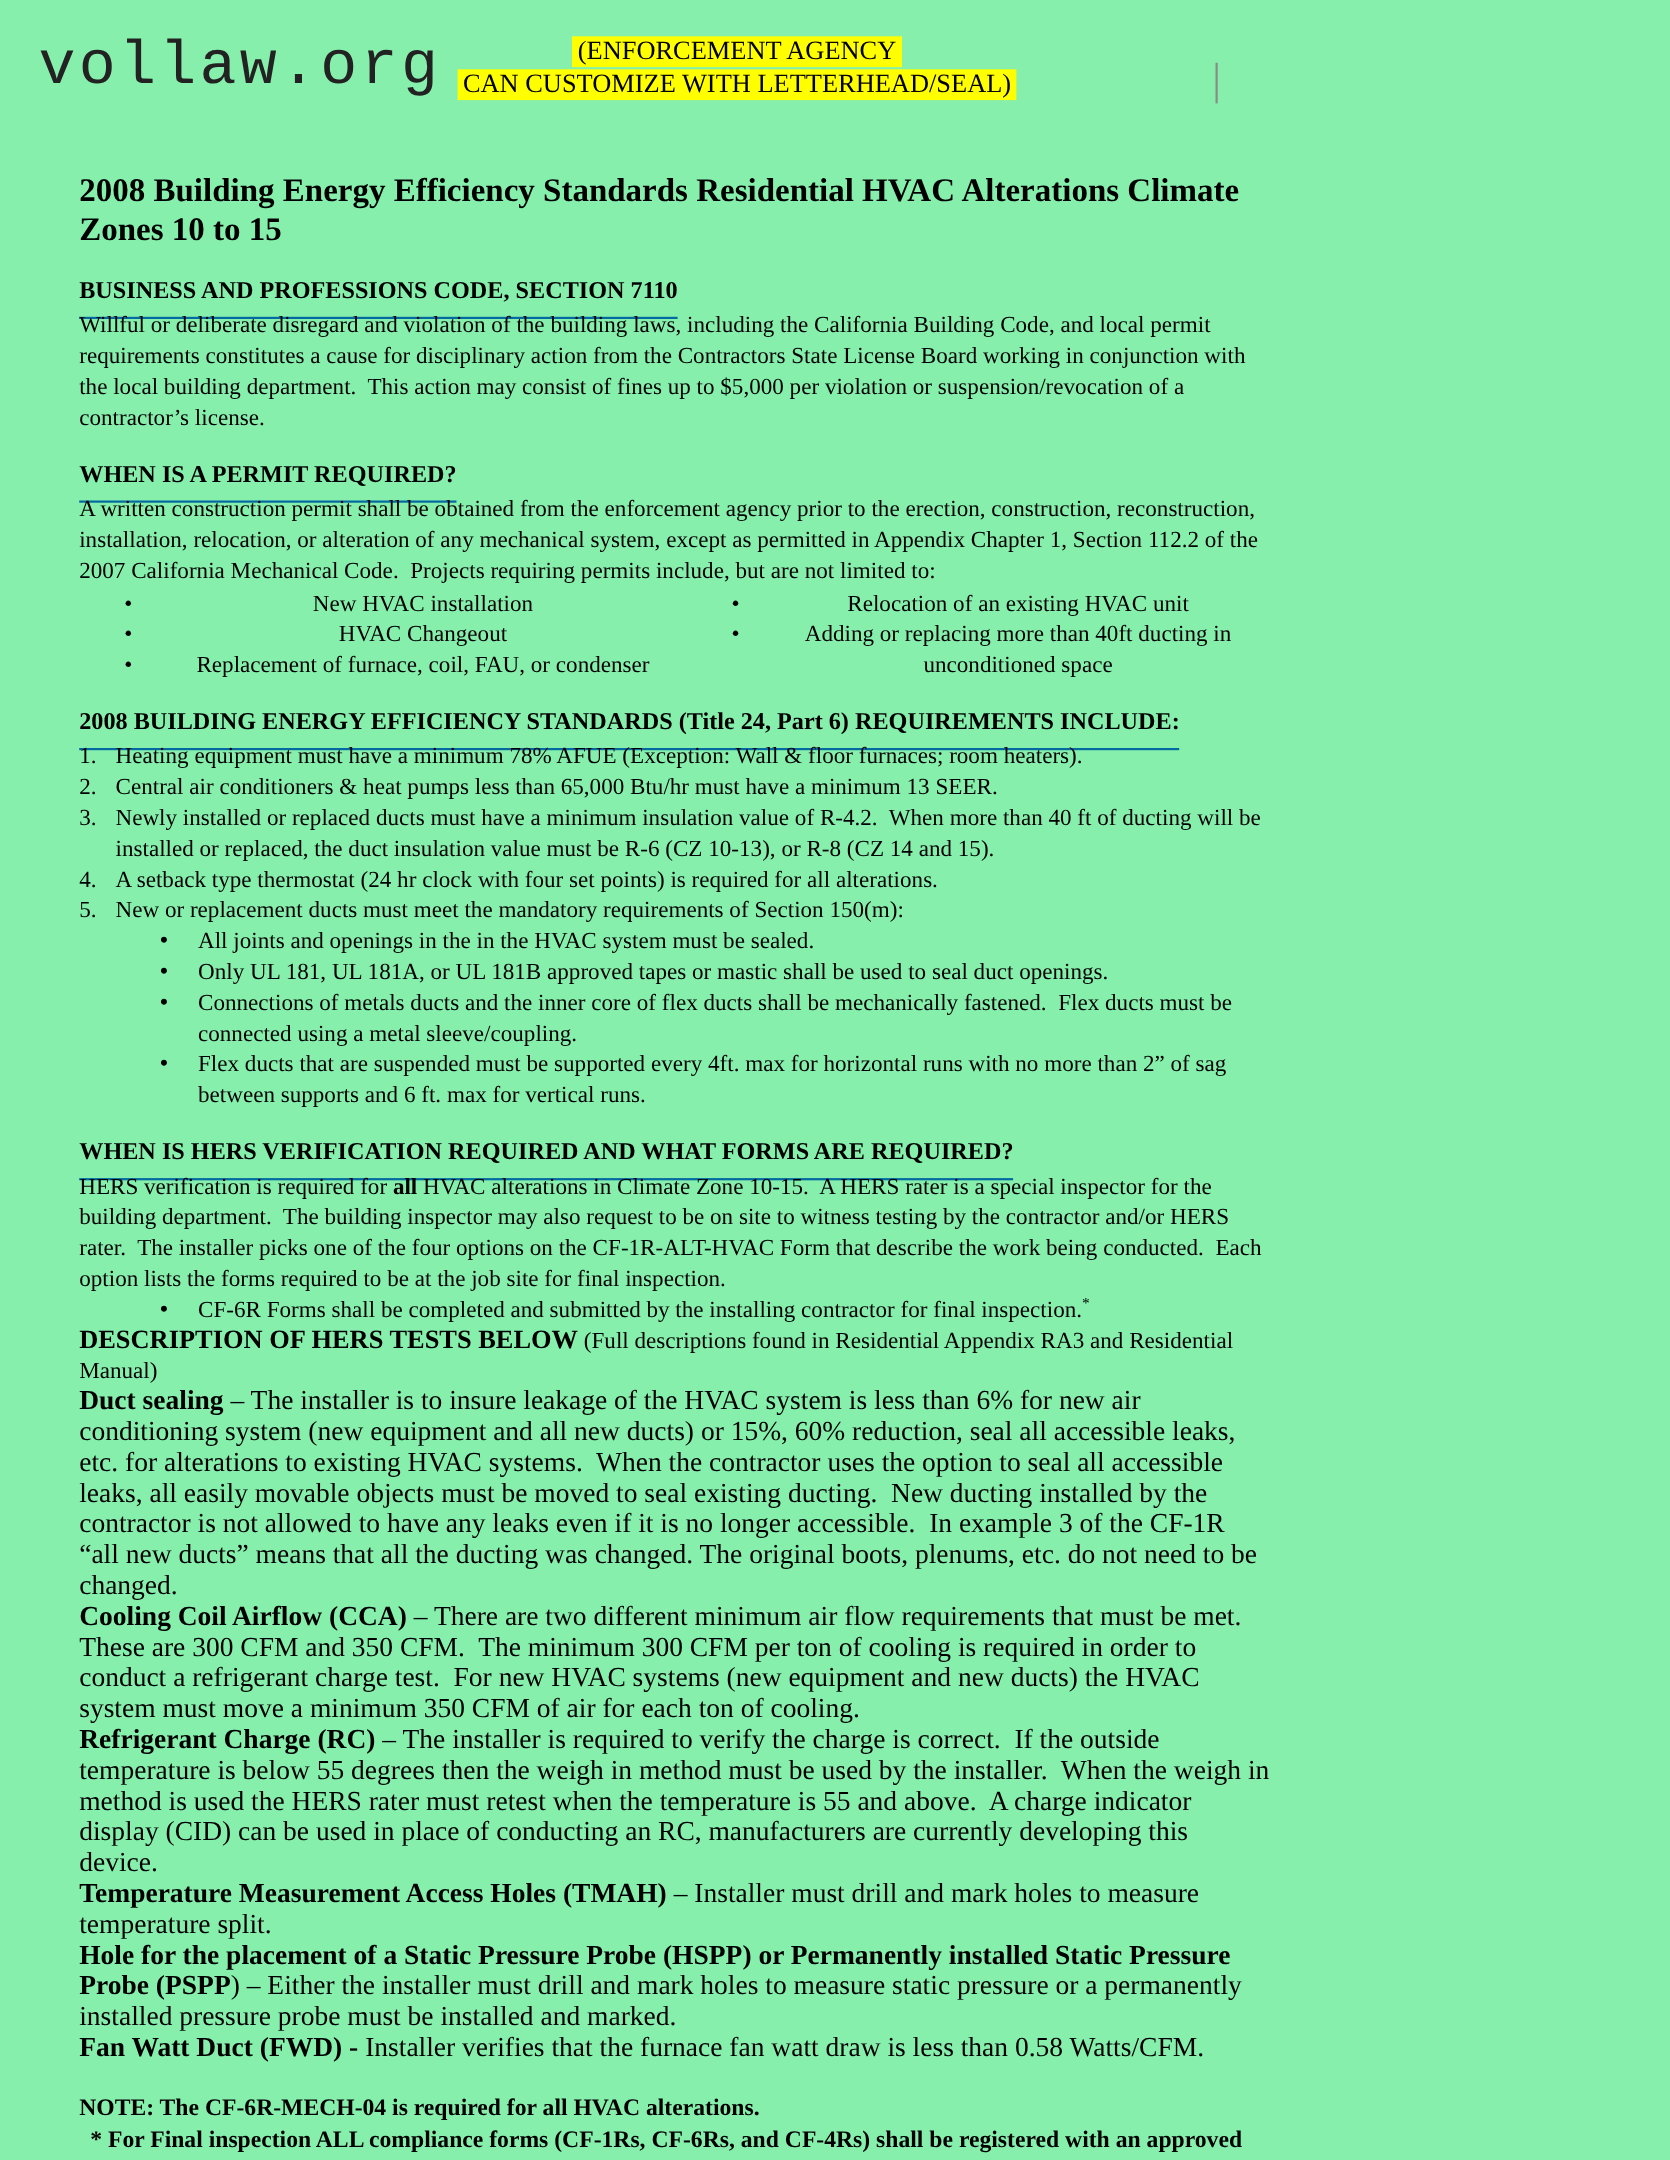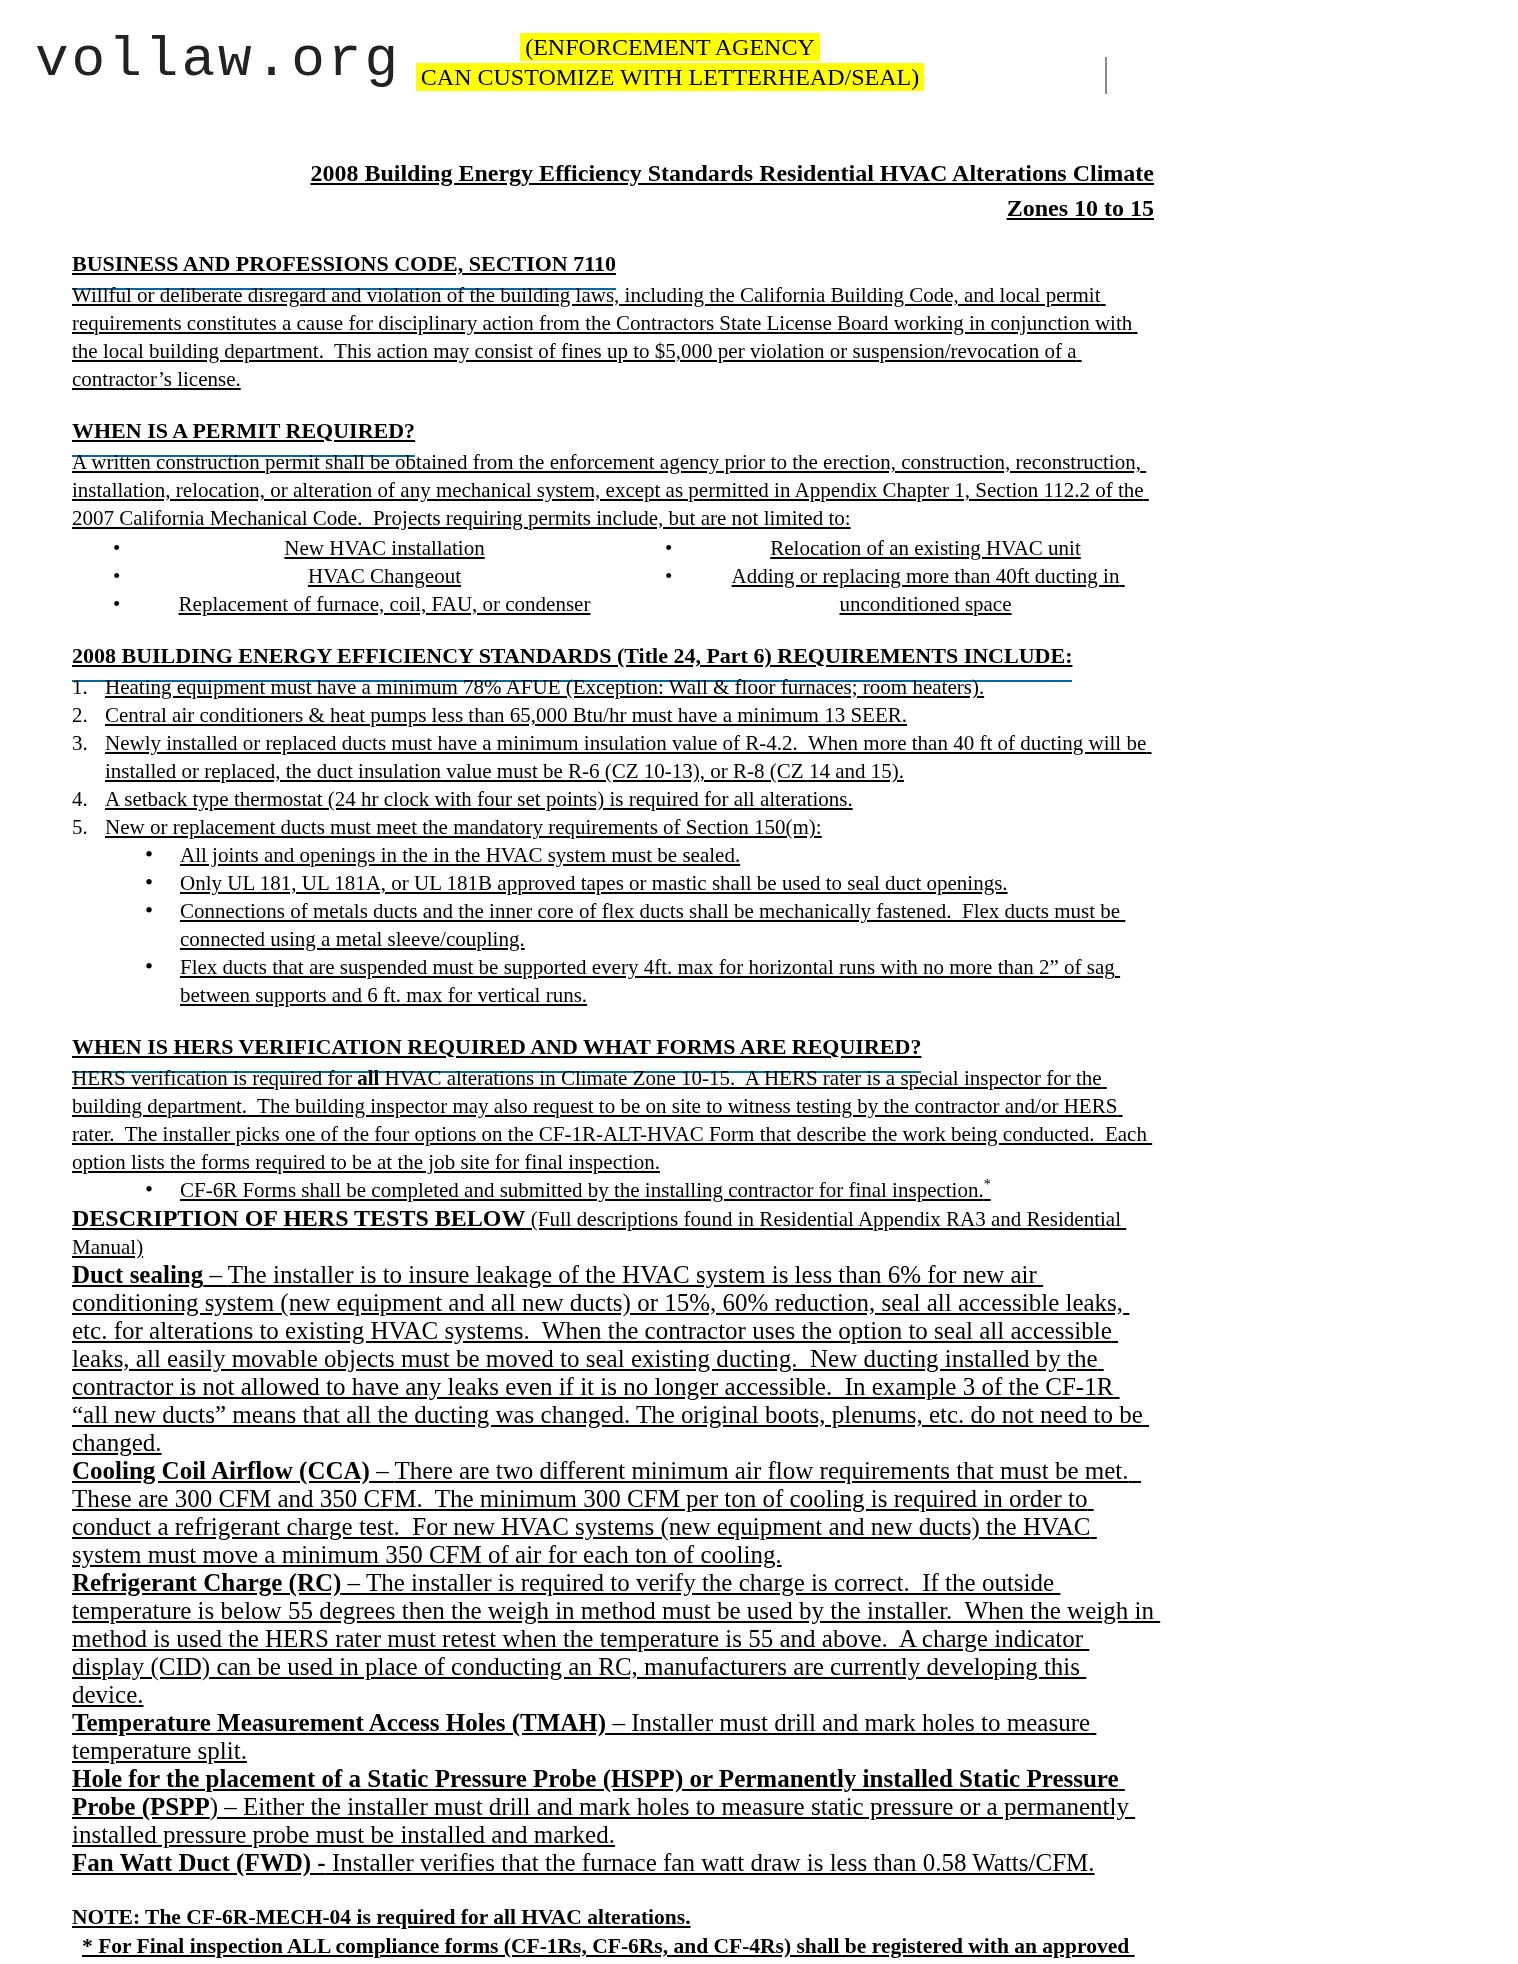--- a/index.html
+++ b/index.html
@@ -1,44 +1,43 @@
 <!DOCTYPE html>
 <html><head>
 <meta charset="utf-8">
 <style>
   html,body { margin:0; padding:0; background:#e8e8e8; }
   .page {
     position:relative;
     width:1518px; height:1964px;
-    background:#ffffff;
+    background:#86efac;
     font-family:"Liberation Serif", serif;
     color:#000;
     overflow:hidden;
-    text-decoration:underline;
   }
   .content { margin-left:72px; width:1082px; }
 
   
   .header { position:relative; height:120px; margin-left:35px; padding-top:30px; }
   .logo {
     display:inline-block;
     font-family:"Liberation Mono","DejaVu Sans Mono",monospace;
     font-size:56px; letter-spacing:3px; color:#222;
     line-height:60px;
   }
   .hl-block {
     position:absolute; left:355px; top:32px; width:560px;
     text-align:center; font-size:24px; line-height:30px;
   }
   .hl { padding:1px 5px; }
   .artifact-line { position:absolute; left:1070px; top:57px; width:2px; height:37px; background:#8a8a8a; }
 
   
   h1.doc-title {
-    text-align:right; font-size:24px; line-height:35px;
+    text-align:left; font-size:30px; line-height:35px;
     font-weight:bold; margin:6px 0 16px 0;
   }
 
   
   h2.sec { font-size:22px; line-height:28px; margin:24px 0 3px 0; font-weight:bold; }
   h2.sec .u { border-bottom:2px solid #0369a1; padding-bottom:12px; }
 
   p.body, li { font-size:21px; line-height:28px; margin:0; }
   .pre { white-space:pre-wrap; }
 

